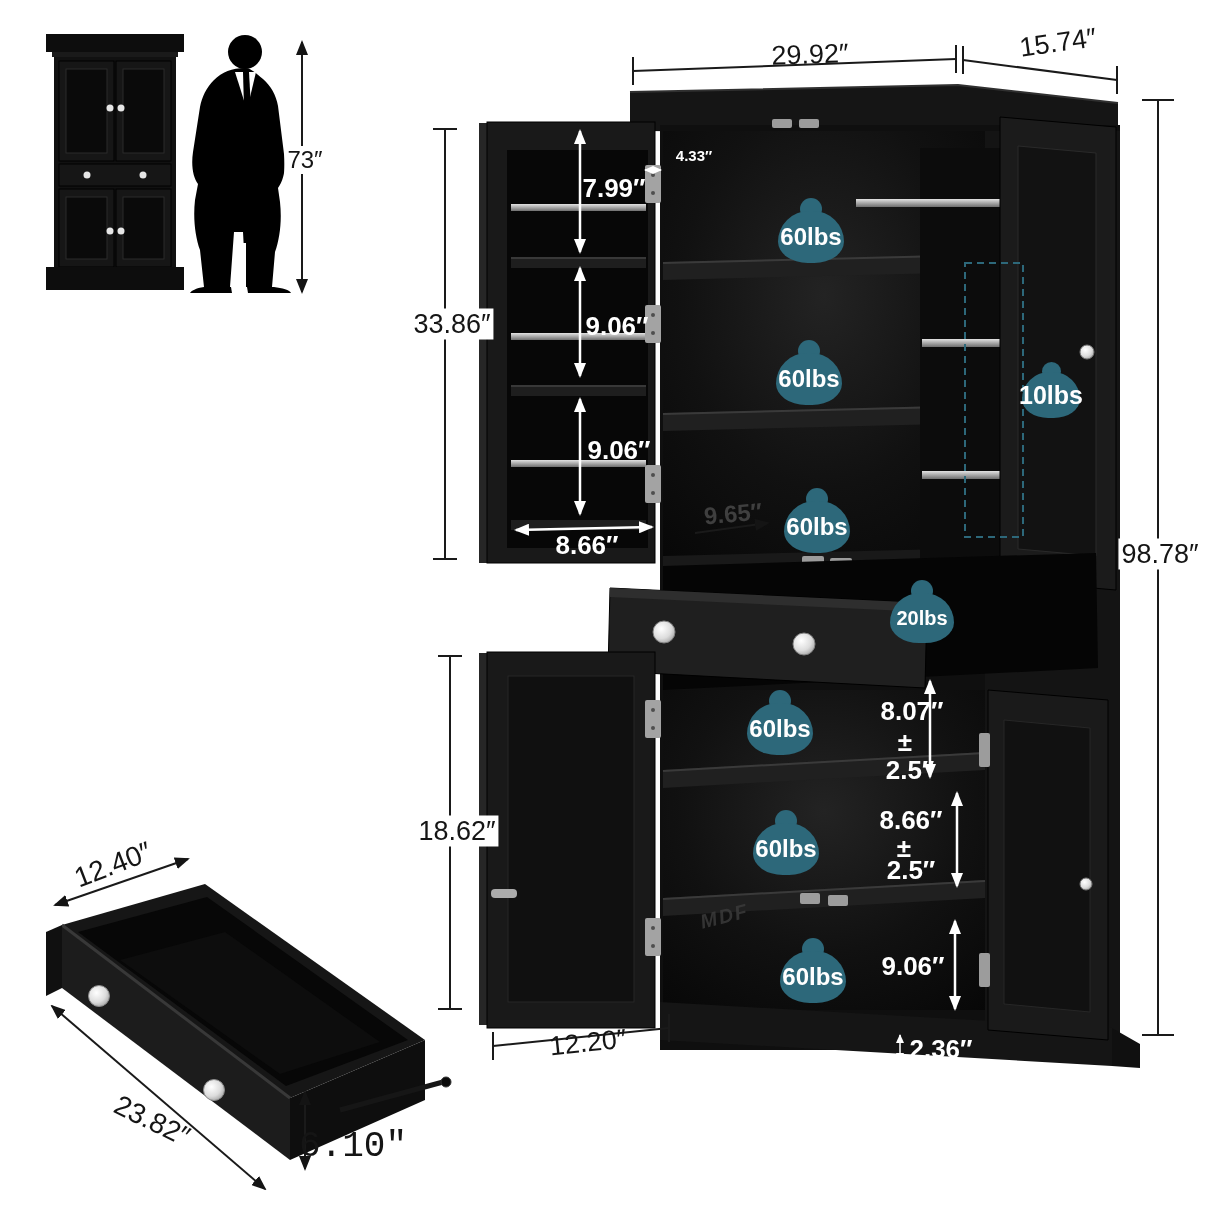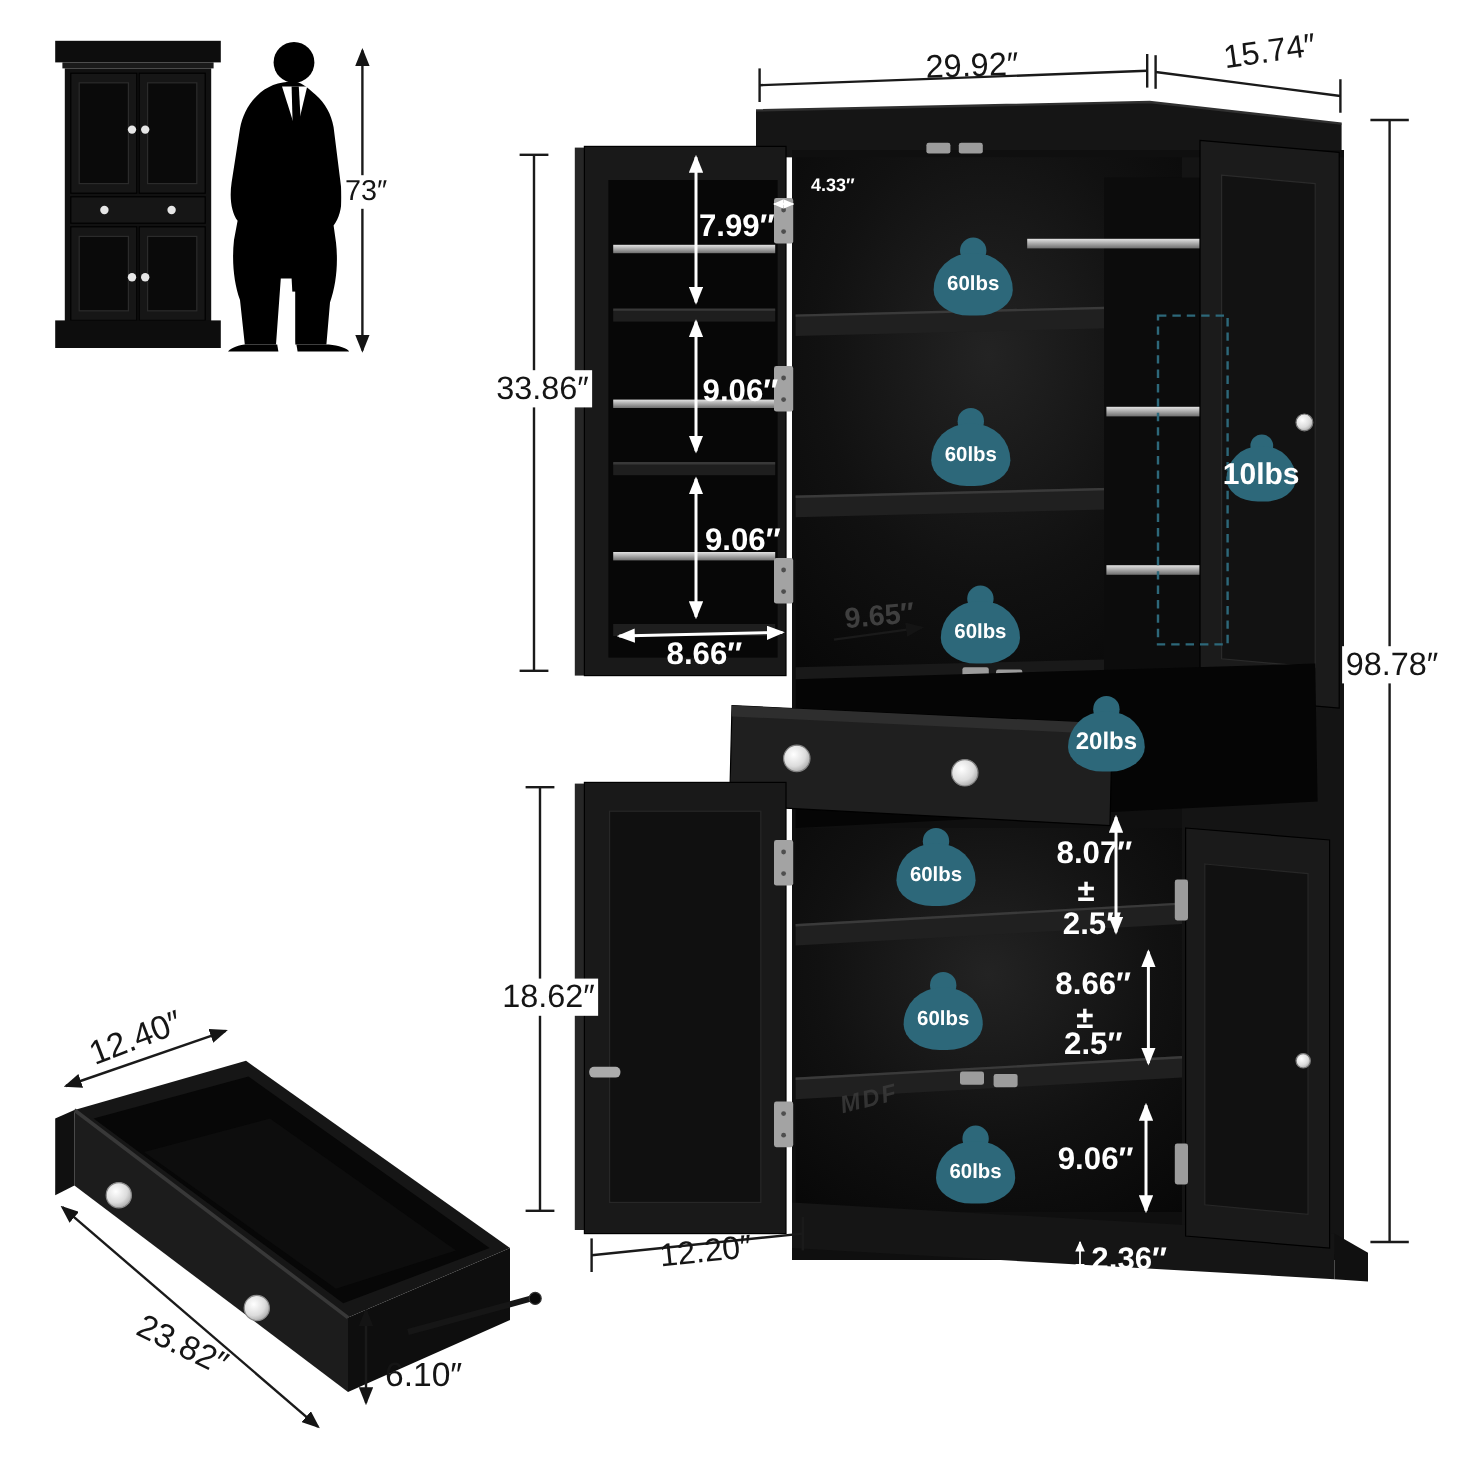--- a/index.html
+++ b/index.html
@@ -21,21 +21,21 @@
     position:absolute; z-index:2; color:#3a3a3a; opacity:.85; font-weight:700;
     font-style:italic; font-size:20px; transform:rotate(-14deg); letter-spacing:2px;
   }
   .badge { position:absolute; z-index:3; display:flex; flex-direction:column; align-items:center; }
   .badge .knob { width:22px; height:22px; border-radius:50%; background:#2d687a; margin-bottom:-9px; }
   .badge .body {
     background:#2d687a; color:#fff; font-weight:700; display:flex;
     align-items:center; justify-content:center;
     border-radius:48% 48% 46% 46% / 60% 60% 42% 42%;
   }
-  .badge.lg .body { width:66px; height:52px; font-size:17px; }
+  .badge.lg .body { width:66px; height:52px; font-size:24px; }
   .badge.md .body { width:64px; height:50px; font-size:20px; }
   .badge.sm .knob { width:19px; height:19px; }
   .badge.sm .body { width:58px; height:46px; font-size:25px; }
 </style>
 </head>
 <body>
 
 <div class="canvas">
 
 <svg class="art" width="1214" height="1214" viewBox="0 0 1214 1214">
@@ -308,15 +308,15 @@
 <div class="lbl white" style="left:905px; top:742px;">±</div>
 <div class="lbl white" style="left:910px; top:770px;">2.5″</div>
 <div class="lbl white" style="left:911px; top:820px;">8.66″</div>
 <div class="lbl white" style="left:904px; top:848px;">±</div>
 <div class="lbl white" style="left:911px; top:870px;">2.5″</div>
 <div class="lbl white" style="left:913px; top:966px;">9.06″</div>
 <div class="lbl white" style="left:941px; top:1049px;">2.36″</div>
 
 <div class="lbl" style="left:113px; top:865px; transform:translate(-50%,-50%) rotate(-21deg); font-size:28px;">12.40″</div>
 <div class="lbl" style="left:152px; top:1121px; transform:translate(-50%,-50%) rotate(26deg); font-size:28px;">23.82″</div>
-<div class="lbl" style="left:353px; top:1146px; font-size:28px;">6.10″</div>
+<div class="lbl" style="left:353px; top:1146px; font-size:36px;font-family:Liberation Mono, monospace;">6.10″</div>
 
 </div>
 
 </body></html>

